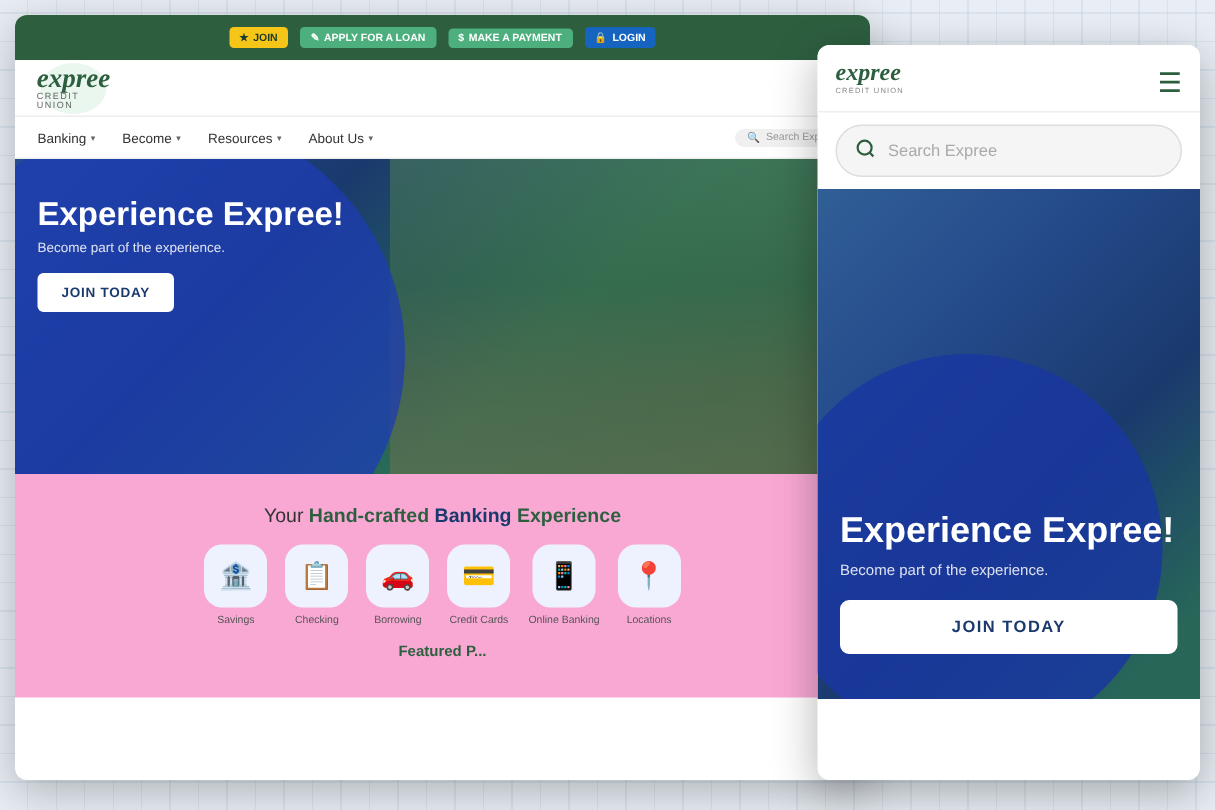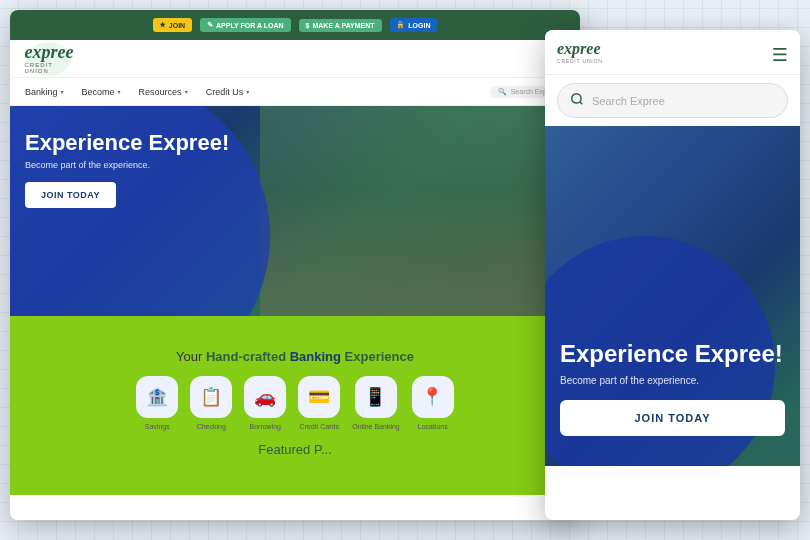--- a/index.html
+++ b/index.html
@@ -215,22 +215,22 @@
       padding: 6px 14px;
       font-size: 9px;
       font-weight: bold;
       letter-spacing: 0.5px;
       cursor: pointer;
       display: inline-block;
     }
 
     
     .desktop-services {
-      background: #84cc16;
-      padding: 33px;
+      background: #f9a8d4;
+      padding: 20px;
     }
     .services-title {
       text-align: center;
       font-size: 13px;
       color: #333;
       margin-bottom: 12px;
     }
     .services-title .hand-crafted { color: #2d5f3f; font-weight: bold; }
     .services-title .banking { color: #1a3a6e; font-weight: bold; }
     .services-title .experience { color: #2d5f3f; font-weight: bold; }
@@ -256,23 +256,23 @@
       font-size: 18px;
     }
     .service-label {
       font-size: 7px;
       color: #555;
       text-align: center;
     }
 
     .featured-label {
       text-align: center;
-      font-size: 13px;
+      font-size: 10px;
       color: #2d5f3f;
-      font-weight: normal;
+      font-weight: bold;
       padding: 12px 0 5px;
     }
 
     
     .mobile-header {
       background: #fff;
       padding: 10px 12px 8px;
       display: flex;
       justify-content: space-between;
       align-items: flex-start;
@@ -418,21 +418,21 @@
     </div>
     <div class="nav-item">
       <span>Become</span>
       <span class="nav-chevron">▾</span>
     </div>
     <div class="nav-item">
       <span>Resources</span>
       <span class="nav-chevron">▾</span>
     </div>
     <div class="nav-item">
-      <span>Credit Us</span>
+      <span>About Us</span>
       <span class="nav-chevron">▾</span>
     </div>
     <div class="search-box">
       <span>🔍</span>
       <span>Search Expree</span>
     </div>
   </div>
 
   <div class="desktop-hero">
     <div class="hero-bg-photo"></div>

